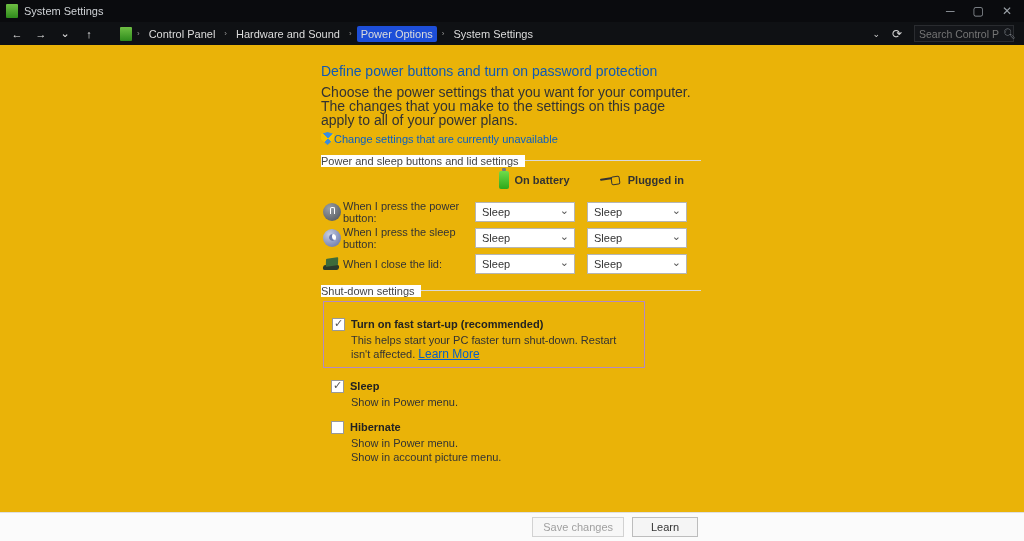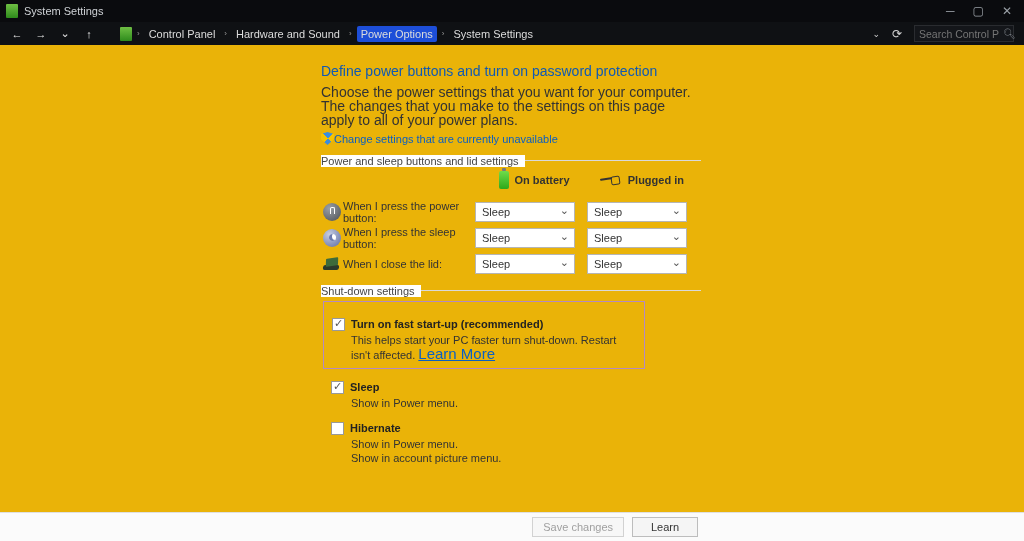--- a/index.html
+++ b/index.html
@@ -62,21 +62,21 @@
 
   .sel { width: 100px; height: 20px; border: 1px solid #b5b5b5; background: #fff; display: flex; align-items: center; padding: 0 6px; font-size: 11px; color: #333; position: relative; margin-right: 12px; }
   .sel::after { content:"⌄"; position:absolute; right:5px; top:1px; color:#555; font-size:11px; }
 
   .shrow { display: flex; align-items: center; gap: 6px; padding: 2px 0 2px 10px; margin-top: 9px; }
   .shsub { color: #333; font-size: 11px; padding-left: 30px; line-height: 14px; }
   .cb { width: 13px; height: 13px; border: 1px solid #999; background: #fff; display:inline-block; position:relative; flex-shrink:0; margin-top:1px; }
   .cb.checked::after { content:"✓"; position:absolute; left:1px; top:-2px; font-size:11px; color:#555; }
   .highlight { border: 1px solid #b48ac2; padding: 4px 6px 6px 8px; margin-left: 2px; margin-bottom: 4px; width: 322px; }
   .bold { font-weight: 600; color: #222; }
-  .link2 { color: #0a5fc4; text-decoration: underline; font-size: 15px; }
+  .link2 { color: #0a5fc4; text-decoration: underline; font-size: 12px; }
 
   .footer { position: absolute; bottom: 0; left: 0; right: 0; height: 29px; border-top: 1px solid #e0e0e0; background: #fbfbfb; display: flex; justify-content: flex-end; align-items: center; padding-right: 326px; gap: 8px; }
   .btn { height: 20px; min-width: 66px; border: 1px solid #bdbdbd; background: #f5f5f5; color: #333; font-size: 11px; padding: 0 10px; display: flex; align-items: center; justify-content: center; }
   .btn.disabled { color: #a0a0a0; border-color: #d2d2d2; background:#f7f7f7; }
 </style>
 </head>
 <body>
 
 <div class="titlebar">
   <span class="icon"></span>

